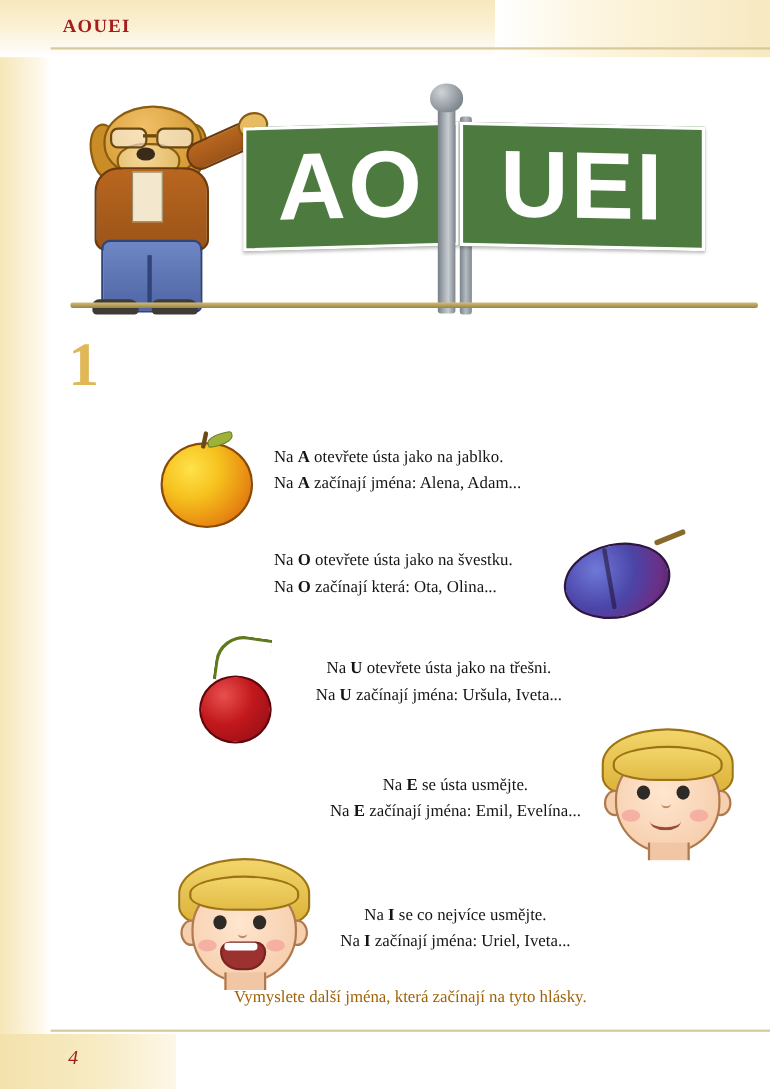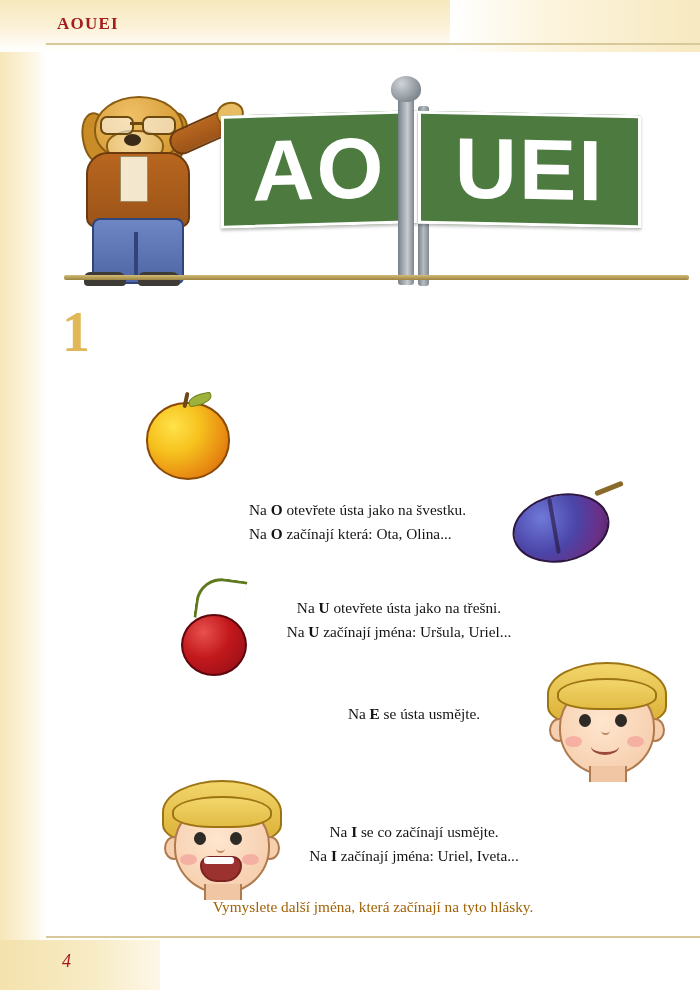--- a/index.html
+++ b/index.html
@@ -548,44 +548,49 @@
     <div class="sign-board sign-right">UEI</div>
     <div class="ground-line"></div>
   </div>
 
   <div class="numeral">1</div>
 
   <div class="row row-apple">
     <div class="apple"></div>
     <div class="apple-stem"></div>
     <div class="apple-leaf"></div>
+    <div class="lines lines-apple">
+      <span class="l1"><span>Na </span><b>A</b><span> otevřete ústa jako na jablko.</span></span>
+      <span class="l2"><span>Na </span><b>A</b><span> začínají jména: Alena, Adam...</span></span>
+    </div>
   </div>
 
   <div class="row row-plum">
     <div class="lines lines-plum">
       <span class="l1"><span>Na </span><b>O</b><span> otevřete ústa jako na švestku.</span></span>
       <span class="l2"><span>Na </span><b>O</b><span> začínají která: Ota, Olina...</span></span>
     </div>
     <div class="plum"></div>
     <div class="plum-crease"></div>
     <div class="plum-stem"></div>
   </div>
 
   <div class="row row-cherry">
     <div class="cherry-stem"></div>
     <div class="cherry"></div>
     <div class="lines lines-cherry">
       <span class="l1"><span>Na </span><b>U</b><span> otevřete ústa jako na třešni.</span></span>
-      <span class="l2"><span>Na </span><b>U</b><span> začínají jména: Uršula, Uriel...</span></span>
+      <span class="l2"><span>Na </span><b>U</b><span> začínají jména: Uršula, Iveta...</span></span>
     </div>
   </div>
 
   <div class="row row-boy1">
     <div class="lines lines-boy1">
       <span class="l1"><span>Na </span><b>E</b><span> se ústa usmějte.</span></span>
+      <span class="l2"><span>Na </span><b>E</b><span> začínají jména: Emil, Evelína...</span></span>
     </div>
     <div class="boy boy1">
       <div class="hair"></div>
       <div class="ear l"></div>
       <div class="ear r"></div>
       <div class="face"></div>
       <div class="fringe"></div>
       <div class="eye l"></div>
       <div class="eye r"></div>
       <div class="nose"></div>
@@ -606,21 +611,21 @@
       <div class="eye l"></div>
       <div class="eye r"></div>
       <div class="nose"></div>
       <div class="cheek l"></div>
       <div class="cheek r"></div>
       <div class="mouth-open"></div>
       <div class="teeth"></div>
       <div class="neck"></div>
     </div>
     <div class="lines lines-boy2">
-      <span class="l1"><span>Na </span><b>I</b><span> se co začínají usmějte.</span></span>
+      <span class="l1"><span>Na </span><b>I</b><span> se co nejvíce usmějte.</span></span>
       <span class="l2"><span>Na </span><b>I</b><span> začínají jména: Uriel, Iveta...</span></span>
     </div>
   </div>
 
   <div class="closing">Vymyslete další jména, která začínají na tyto hlásky.</div>
 
   <div class="footer-rule"></div>
   <div class="footer-box"></div>
   <div class="page-number">4</div>
 

